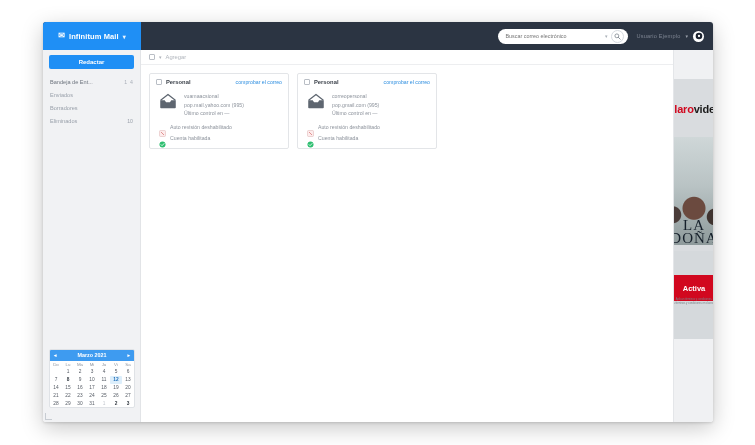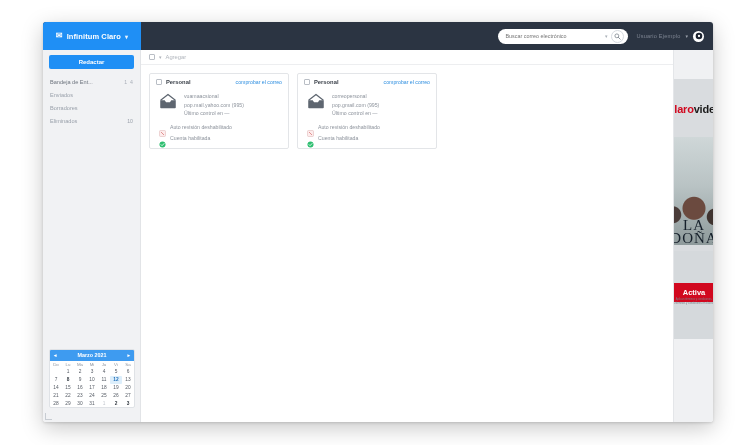--- a/index.html
+++ b/index.html
@@ -233,26 +233,25 @@
     text-align: center; color: #16202b;
     font-family: "Liberation Serif", serif;
     font-size: 15px; line-height: 13px; letter-spacing: 1px;
   }
   #ad-band {
     position: absolute; left: 0; top: 172px; width: 76px; height: 88px;
     background: #d5d9dc;
   }
   #ad-cta {
     position: absolute; left: 11px; top: 196px;
-    width: 54px; height: 19px; border-radius: 8px;
+    width: 54px; height: 26px; border-radius: 8px;
     background: #d1081f; color: #ffffff;
     font-size: 7.5px; font-weight: bold;
     display: flex; align-items: center; justify-content: center;
     cursor: pointer;
-    margin-top: 8px;
   }
   #ad-fine {
     position: absolute; left: 6px; top: 219px; width: 64px;
     font-size: 2.6px; line-height: 3.6px; color: #7b8187; text-align: center;
   }
 
   
   #footer-strip {
     position: absolute; left: 0; bottom: 0;
     width: 670px; height: 0px;
@@ -265,21 +264,21 @@
 </style>
 </head>
 <body>
 
 <div id="app-frame">
 
   <div id="topbar">
 
     <div id="brand">
       <span class="envglyph">✉</span>
-      <span>Infinitum Claro</span>
+      <span>Infinitum Mail</span>
       <span class="chev">▾</span>
     </div>
 
     <div id="topbar-spacer"></div>
 
     <div id="search-wrap">
       <input id="search-input" type="text" placeholder="Buscar correo electrónico" style="">
       <span id="search-caret">▾</span>
       <span id="search-btn">
         <svg width="7" height="7" viewBox="0 0 16 16">

